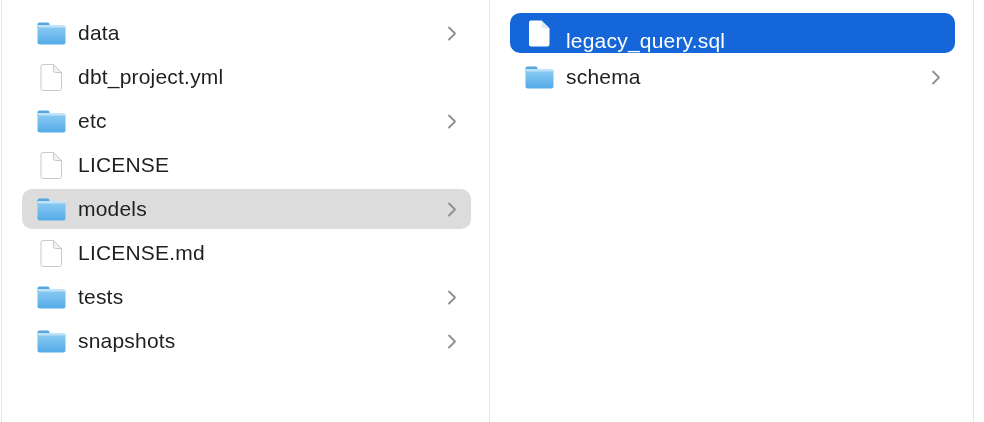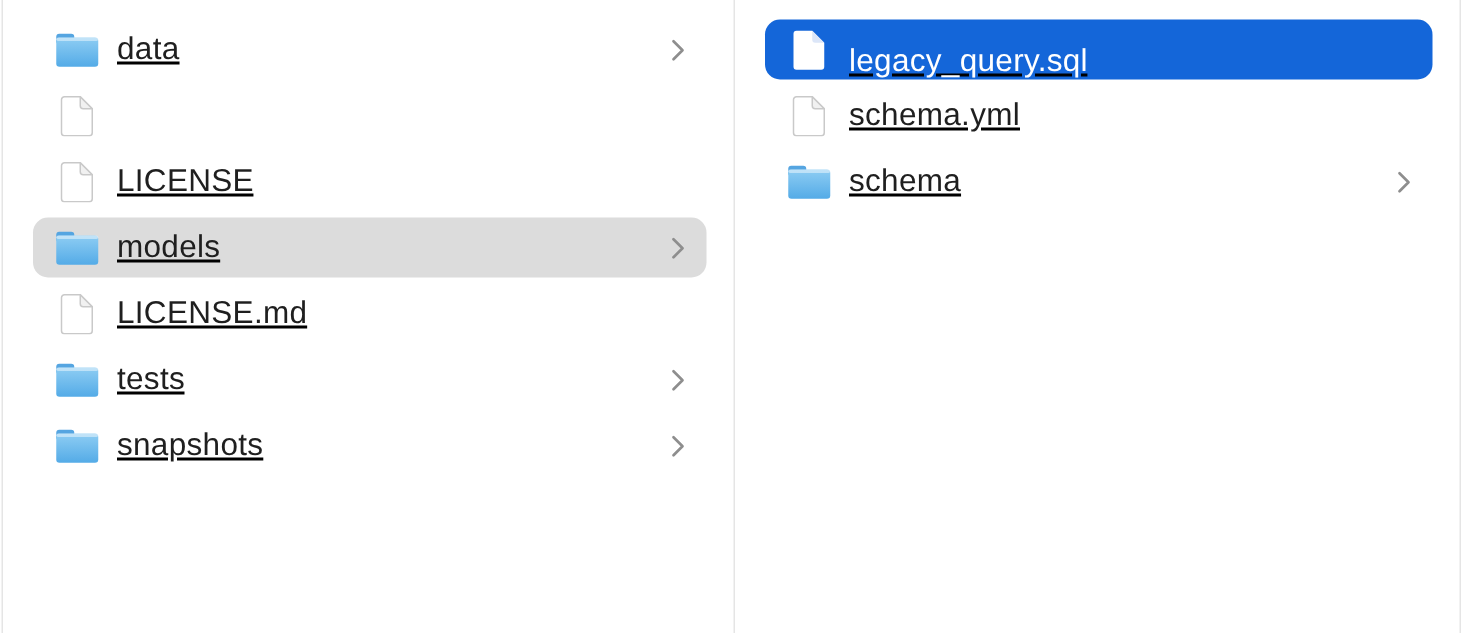--- a/index.html
+++ b/index.html
@@ -5,21 +5,20 @@
   * { margin: 0; padding: 0; box-sizing: border-box; }
   html, body { background: #fff; }
   .finder {
     position: relative;
     width: 984px;
     height: 422px;
     background: var(--bg, #fff);
     font-family: "Liberation Sans", "DejaVu Sans", sans-serif;
     overflow: hidden;
     display: flex;
-    text-decoration: underline;
   }
   .column {
     height: 100%;
     border-right: 1px solid var(--divider, #e5e5e5);
     padding-top: 11px;
     flex: 0 0 auto;
   }
   .column.first { border-left: 1px solid var(--divider, #e5e5e5); margin-left: 1px; width: 489px; }
   .column.second { width: 484px; }
   .filler { flex: 1 1 auto; }
@@ -94,20 +93,44 @@
         </div>
       </div>
       <div class="row">
         <div class="pill">
           <span class="icon-box">
             <svg width="22" height="27" viewBox="0 0 22 27">
               <path d="M3 0.5 h10.5 L21.5 8.5 V24.5 a2 2 0 0 1 -2 2 H3 a2 2 0 0 1 -2 -2 V2.5 a2 2 0 0 1 2 -2 z" fill="#ffffff" stroke="#c9c9c9" stroke-width="1"></path>
               <path d="M13.5 0.5 V6.5 a2 2 0 0 0 2 2 H21.5 z" fill="#f1f1f1" stroke="#c9c9c9" stroke-width="1" stroke-linejoin="round"></path>
             </svg>
           </span>
+          <span class="label">dbt_project.yml</span>
+        </div>
+      </div>
+      <div class="row">
+        <div class="pill">
+          <span class="icon-box">
+            <svg width="29" height="24" viewBox="0 0 29 24">
+              <rect x="0.5" y="1.5" width="12" height="7" rx="2" fill="#55a5e1"></rect>
+              <defs>
+                <linearGradient id="fg1" x1="0" y1="0" x2="0" y2="1">
+                  <stop offset="0" stop-color="#8ecdf3"></stop>
+                  <stop offset="1" stop-color="#54abe7"></stop>
+                </linearGradient>
+              </defs>
+              <rect x="0.5" y="4" width="28" height="19.5" rx="2.2" fill="url(#fg1)"></rect>
+              <rect x="0.5" y="4" width="28" height="2.4" rx="1.2" fill="rgba(255,255,255,0.45)"></rect>
+            </svg>
+          </span>
+          <span class="label">etc</span>
+          <span class="chevron">
+            <svg width="10" height="17" viewBox="0 0 10 17">
+              <path d="M2 2.5 L8 8.5 L2 14.5" fill="none" stroke="#8e8e8e" stroke-width="1.8" stroke-linecap="round" stroke-linejoin="round"></path>
+            </svg>
+          </span>
         </div>
       </div>
       <div class="row">
         <div class="pill">
           <span class="icon-box">
             <svg width="22" height="27" viewBox="0 0 22 27">
               <path d="M3 0.5 h10.5 L21.5 8.5 V24.5 a2 2 0 0 1 -2 2 H3 a2 2 0 0 1 -2 -2 V2.5 a2 2 0 0 1 2 -2 z" fill="#ffffff" stroke="#c9c9c9" stroke-width="1"></path>
               <path d="M13.5 0.5 V6.5 a2 2 0 0 0 2 2 H21.5 z" fill="#f1f1f1" stroke="#c9c9c9" stroke-width="1" stroke-linejoin="round"></path>
             </svg>
           </span>
@@ -198,31 +221,20 @@
     <div class="column second">
       <div class="row">
         <div class="pill sel-active">
           <span class="icon-box">
             <svg width="22" height="27" viewBox="0 0 22 27">
               <path d="M3 0.5 h10.5 L21.5 8.5 V24.5 a2 2 0 0 1 -2 2 H3 a2 2 0 0 1 -2 -2 V2.5 a2 2 0 0 1 2 -2 z" fill="#ffffff"></path>
               <path d="M13.5 0.5 V6.5 a2 2 0 0 0 2 2 H21.5 z" fill="#dce6f8"></path>
             </svg>
           </span>
           <span class="label">legacy_query.sql</span>
-        </div>
-      </div>
-      <div class="row">
-        <div class="pill">
-          <span class="icon-box">
-            <svg width="22" height="27" viewBox="0 0 22 27">
-              <path d="M3 0.5 h10.5 L21.5 8.5 V24.5 a2 2 0 0 1 -2 2 H3 a2 2 0 0 1 -2 -2 V2.5 a2 2 0 0 1 2 -2 z" fill="#ffffff" stroke="#c9c9c9" stroke-width="1"></path>
-              <path d="M13.5 0.5 V6.5 a2 2 0 0 0 2 2 H21.5 z" fill="#f1f1f1" stroke="#c9c9c9" stroke-width="1" stroke-linejoin="round"></path>
-            </svg>
-          </span>
-          <span class="label">schema.yml</span>
         </div>
       </div>
       <div class="row">
         <div class="pill">
           <span class="icon-box">
             <svg width="29" height="24" viewBox="0 0 29 24">
               <rect x="0.5" y="1.5" width="12" height="7" rx="2" fill="#55a5e1"></rect>
               <defs>
                 <linearGradient id="fg6" x1="0" y1="0" x2="0" y2="1">
                   <stop offset="0" stop-color="#8ecdf3"></stop>

